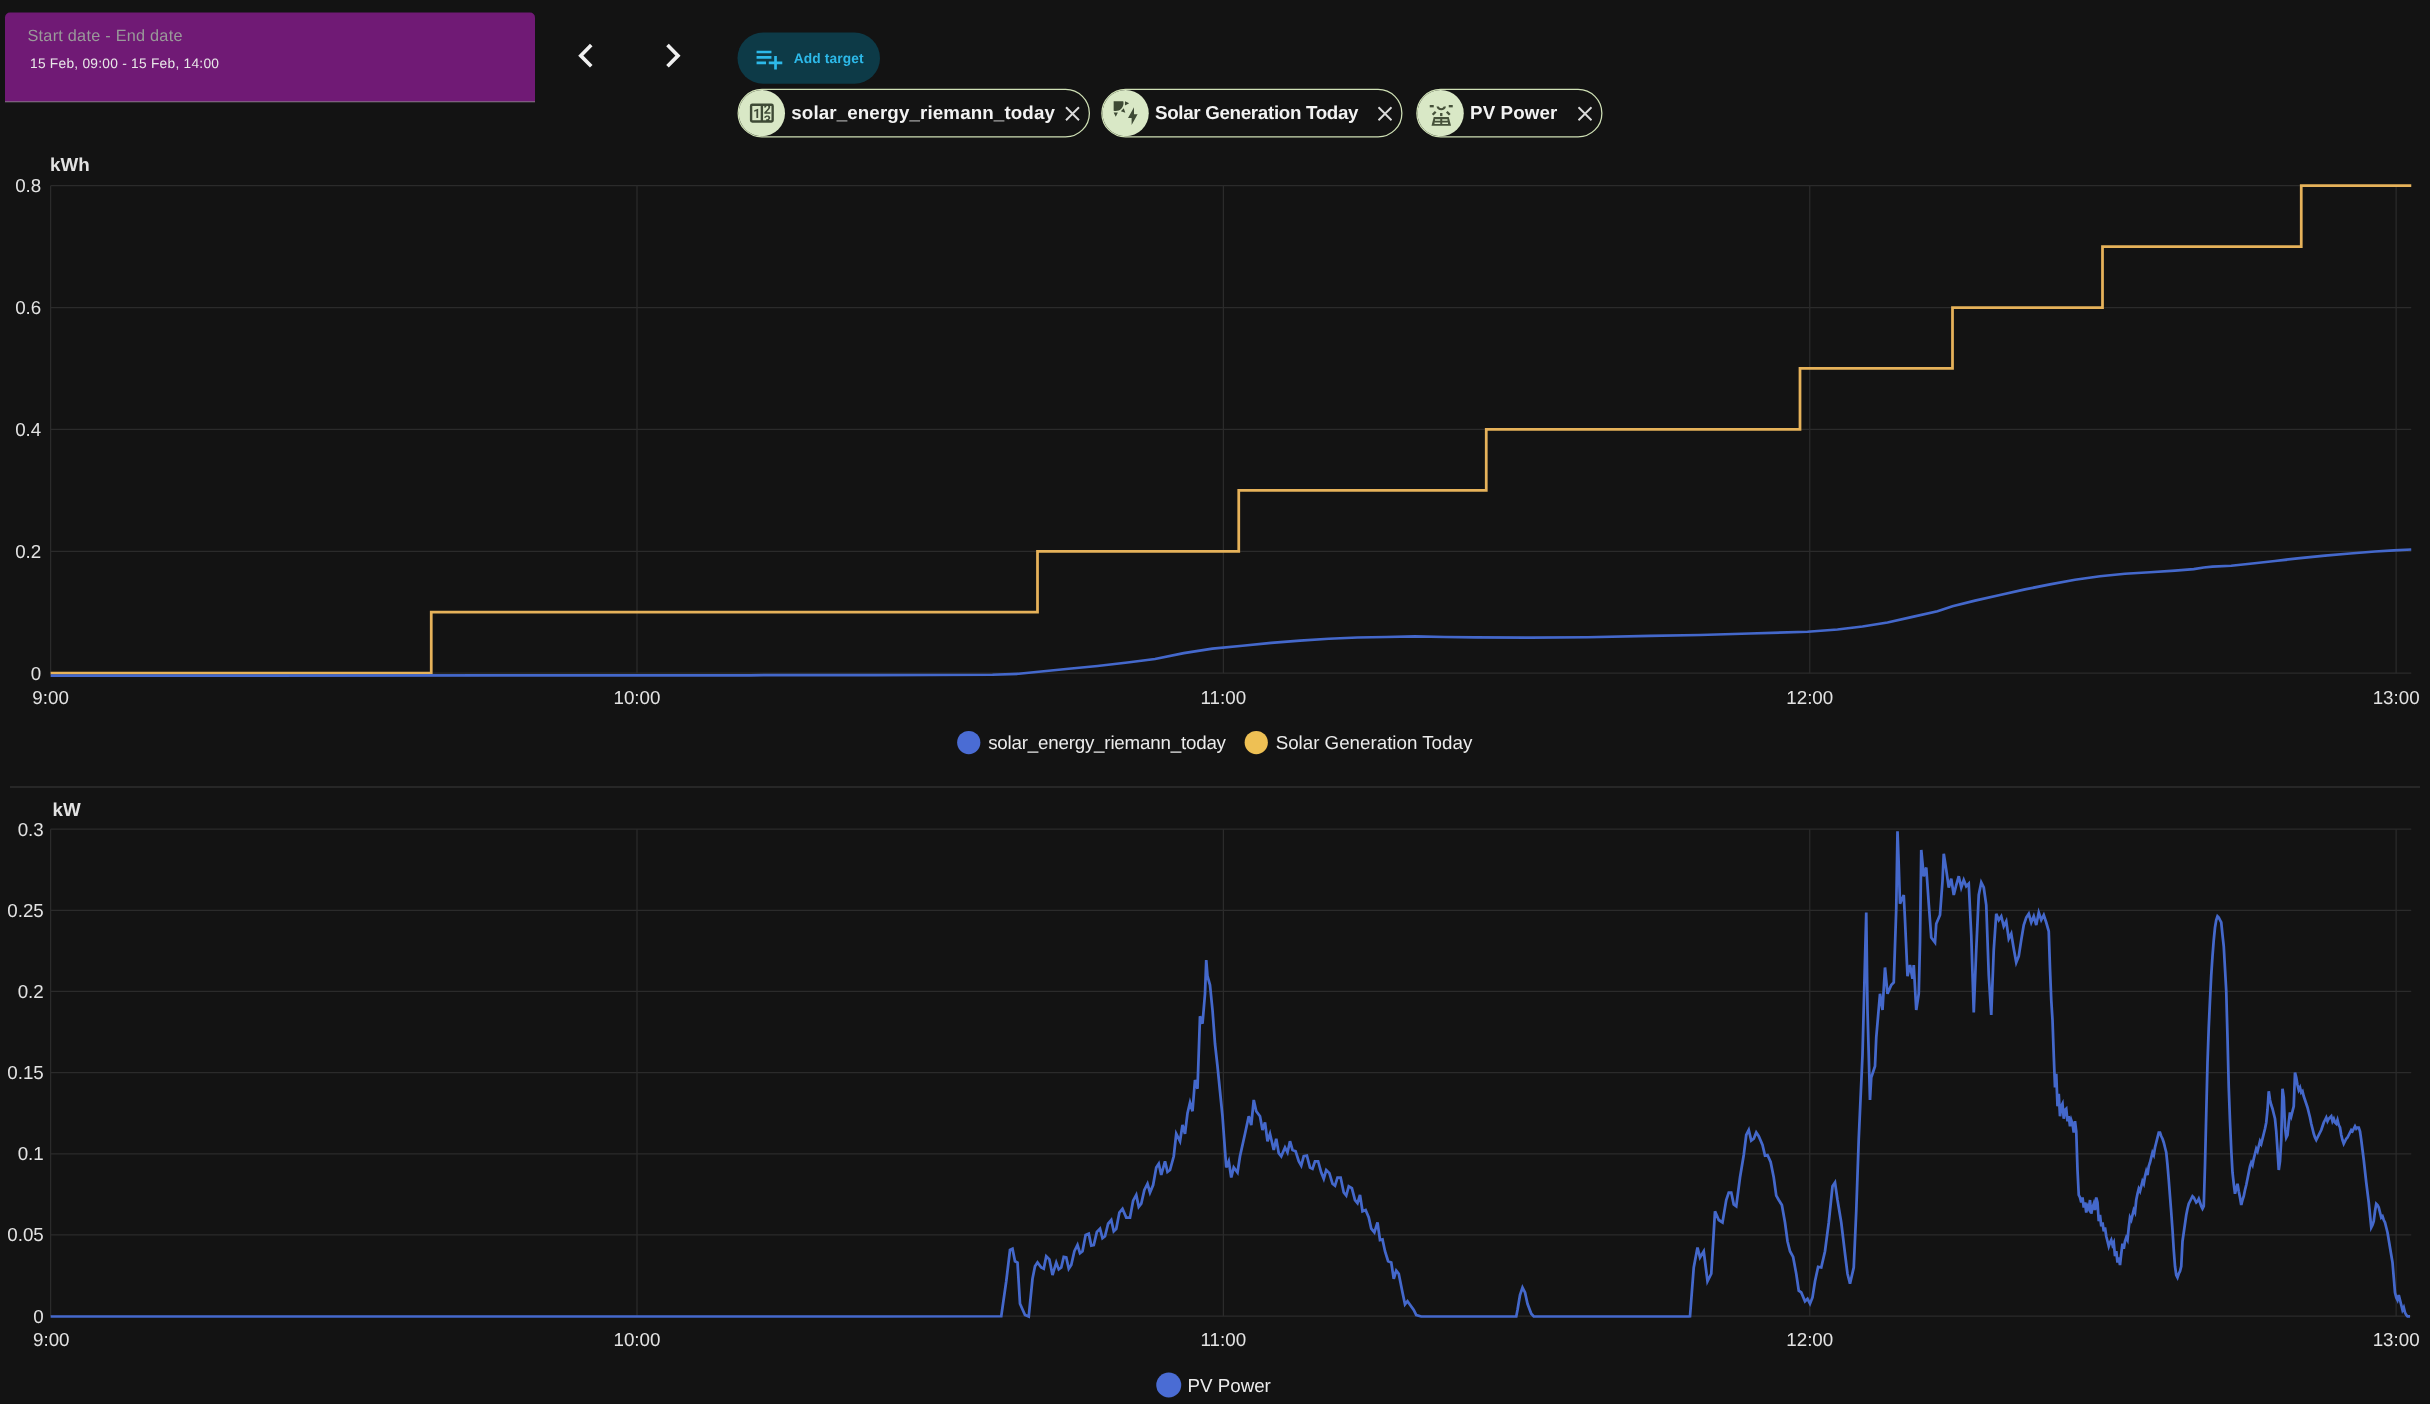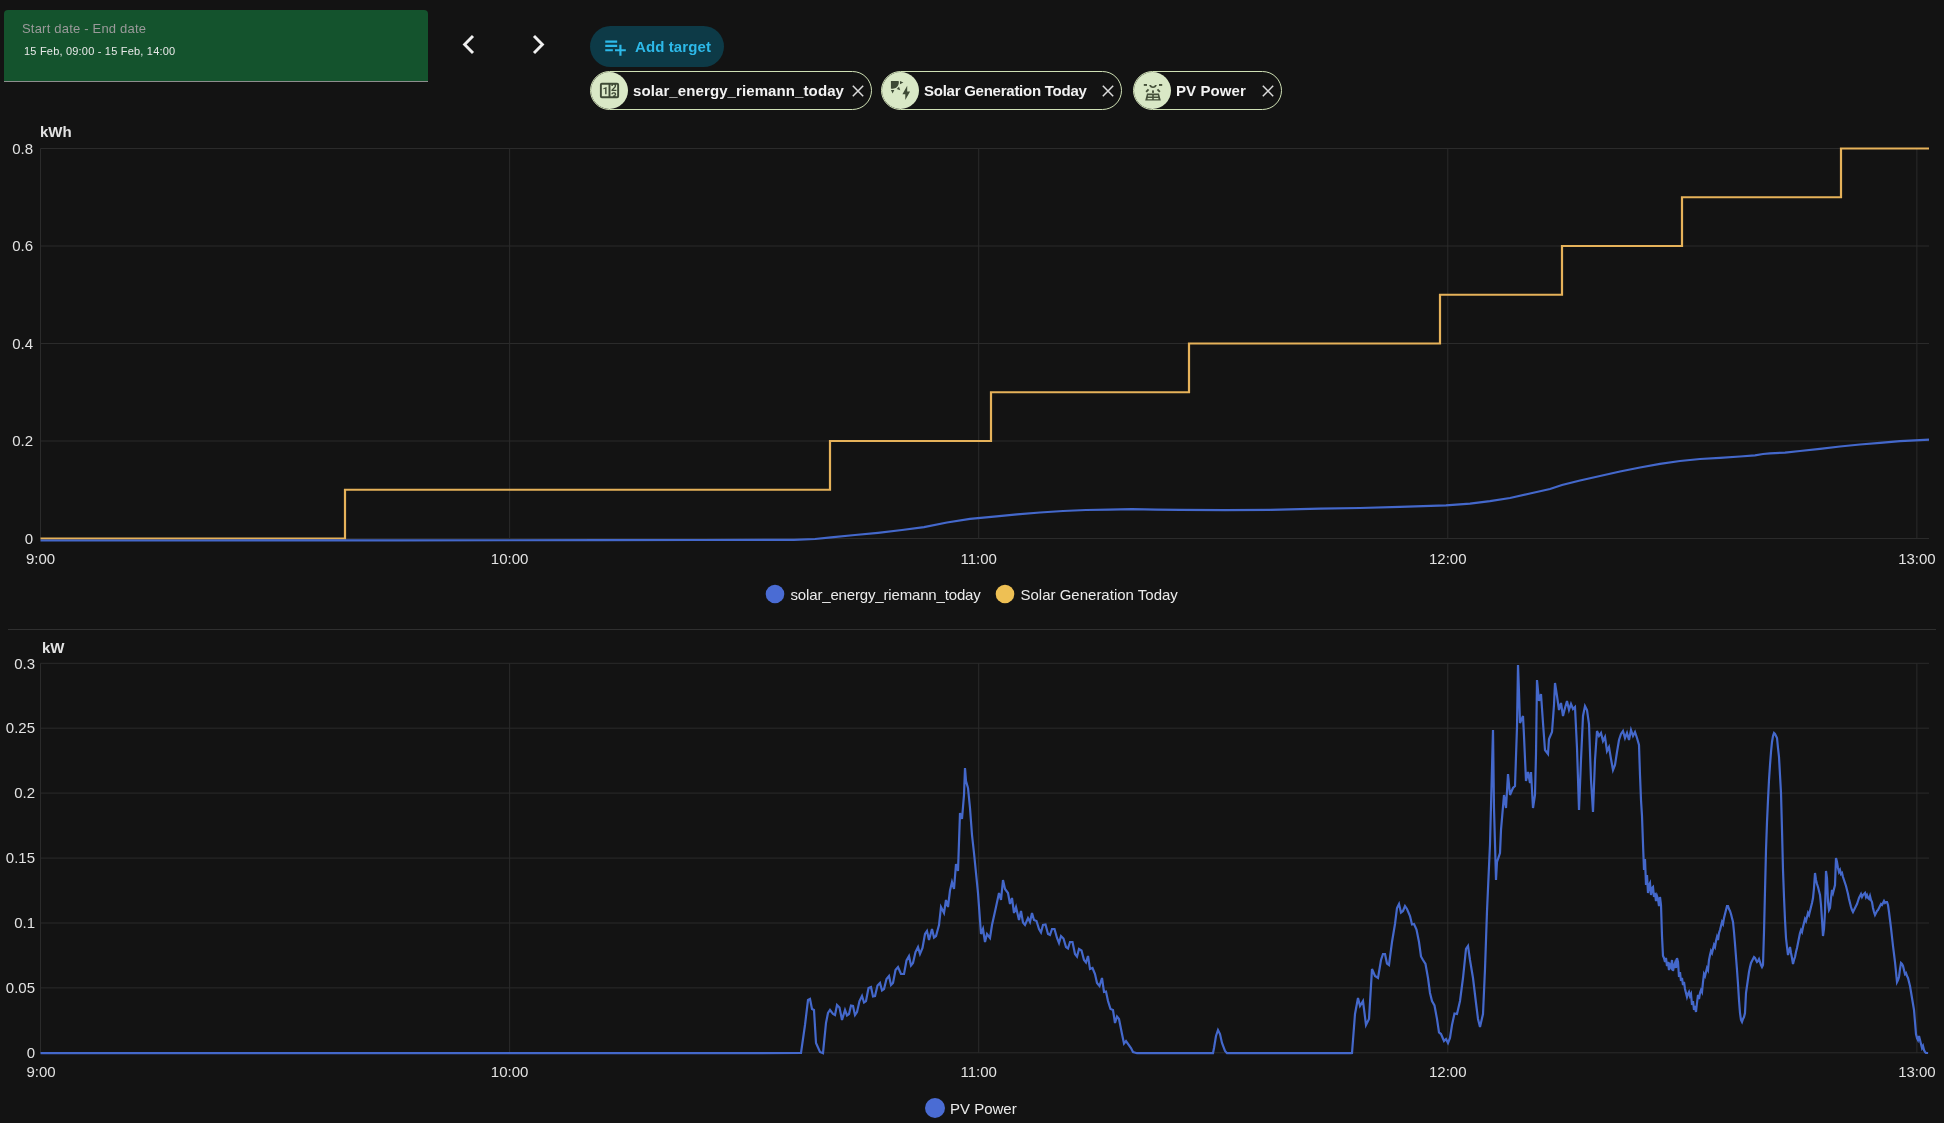--- a/index.html
+++ b/index.html
@@ -1,24 +1,24 @@
 <!DOCTYPE html>
 <html><head><meta charset="utf-8">
 <style>
 * { margin:0; padding:0; box-sizing:border-box; }
 html,body { width:1944px; height:1123px; background:#131313; overflow:hidden;
   font-family:"Liberation Sans", sans-serif; }
 .abs { position:absolute; }
-#datefield { left:4px; top:10px; width:424px; height:72px; background:#14532d;
+#datefield { left:4px; top:10px; width:424px; height:72px; background:#701a75;
   border-radius:4px 4px 0 0; border-bottom:1px solid #8d8d8d; }
 #datefield .lbl { position:absolute; left:18px; top:11.5px; font-size:13px; line-height:13px; color:#9a9a9a; letter-spacing:0.2px;}
 #datefield .val { position:absolute; left:20px; top:33px; font-size:11px; line-height:17px; color:#e8e8e8; letter-spacing:0.2px;}
 #addtarget { left:590px; top:26px; height:41px; background:#0d3a47; border-radius:20.5px;
   display:flex; align-items:center; padding:0 13px 0 12px; }
-#addtarget span { color:#2db9e9; font-size:15px; font-weight:bold; margin-left:7px; letter-spacing:0.1px;}
+#addtarget span { color:#2db9e9; font-size:11px; font-weight:bold; margin-left:7px; letter-spacing:0.1px;}
 .chip { top:71px; height:39px; border:1px solid #cfe0b5; border-radius:19.5px;
   display:flex; align-items:center; background:#131313; }
 .chip .av { width:37px; height:37px; border-radius:50%; background:#d9e8c6; flex:none;
   display:flex; align-items:center; justify-content:center; margin-left:0px;}
 .chip .tx { color:#f2f2f2; font-size:15px; font-weight:bold; margin-left:5px; white-space:nowrap; letter-spacing:0.1px;}
 .chip .x { margin-left:auto; margin-right:7px; flex:none; }
 </style></head>
 <body>
 <div id="datefield" class="abs">
   <span class="lbl">Start date - End date</span>

